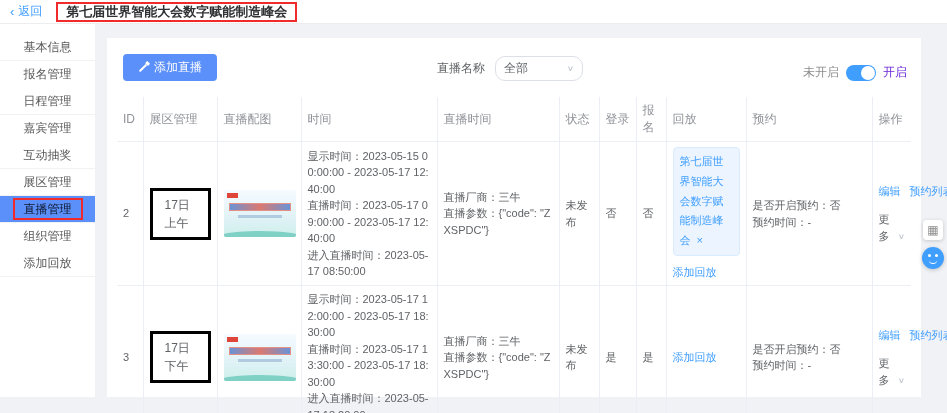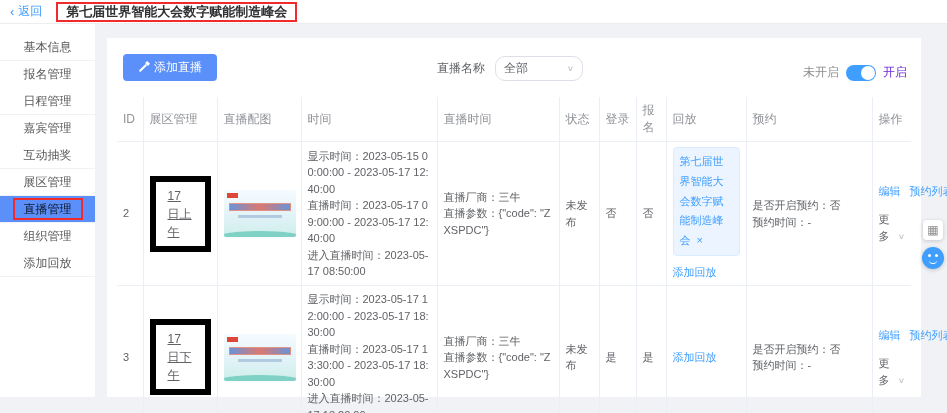--- a/index.html
+++ b/index.html
@@ -37,21 +37,21 @@
   .sw-on { color: #6d28d9; }
   .switch { width: 30px; height: 16px; border-radius: 8px; background: #409eff; position: relative; cursor: pointer; }
   .switch::after { content: ""; position: absolute; right: 1px; top: 1px; width: 14px; height: 14px; border-radius: 50%; background: #fff; }
   
   table { width: 100%; border-collapse: collapse; table-layout: fixed; }
   th, td { border: 1px solid #ebeef5; border-top: none; padding: 5px 6px; text-align: left; vertical-align: middle; font-weight: normal; word-break: break-all; }
   th { color: #909399; border-left: none; border-right: 1px solid #ebeef5; height: 30px; }
   th:first-child, td:first-child { border-left: none; }
   th:last-child, td:last-child { border-right: none; }
   td { color: #606266; font-size: 11px; line-height: 1.5; }
-  .name-box { border: 6px solid #000000; padding: 5px 12px; display: inline-block; font-size: 12px; text-decoration: underline; }
+  .name-box { border: 3px solid #000000; padding: 5px 12px; display: inline-block; font-size: 12px; }
   .link { color: #409eff; cursor: pointer; }
   .tag { background: #ecf5ff; border: 1px solid #d9ecff; border-radius: 4px; color: #409eff; padding: 4px 6px; font-size: 11px; line-height: 1.8; display: inline-block; margin-bottom: 8px; }
   .tag .x { cursor: pointer; margin-left: 3px; }
   .ops-line { display: flex; gap: 9px; white-space: nowrap; align-items: flex-end; }
   .more-line { margin-top: 12px; color: #606266; cursor: pointer; display: flex; gap: 4px; align-items: flex-end; }
   
   .thumb { width: 72px; height: 47px; border-radius: 2px; position: relative; overflow: hidden; background: linear-gradient(180deg, #f5fbff 0%, #e2f3f8 55%, #cdeeea 100%); cursor: default; }
   .thumb .logo { position: absolute; top: 3px; left: 3px; width: 11px; height: 5px; background: #e0453a; }
   .thumb .t1 { position: absolute; top: 14px; left: 6px; right: 6px; height: 6px; background: linear-gradient(90deg, #4a7bd0, #d85a4e, #4a7bd0); opacity: .8; outline: 1px solid #e07a6a; }
   .thumb .t2 { position: absolute; top: 25px; left: 14px; right: 14px; height: 3px; background: #9db9d6; opacity: .7; }

